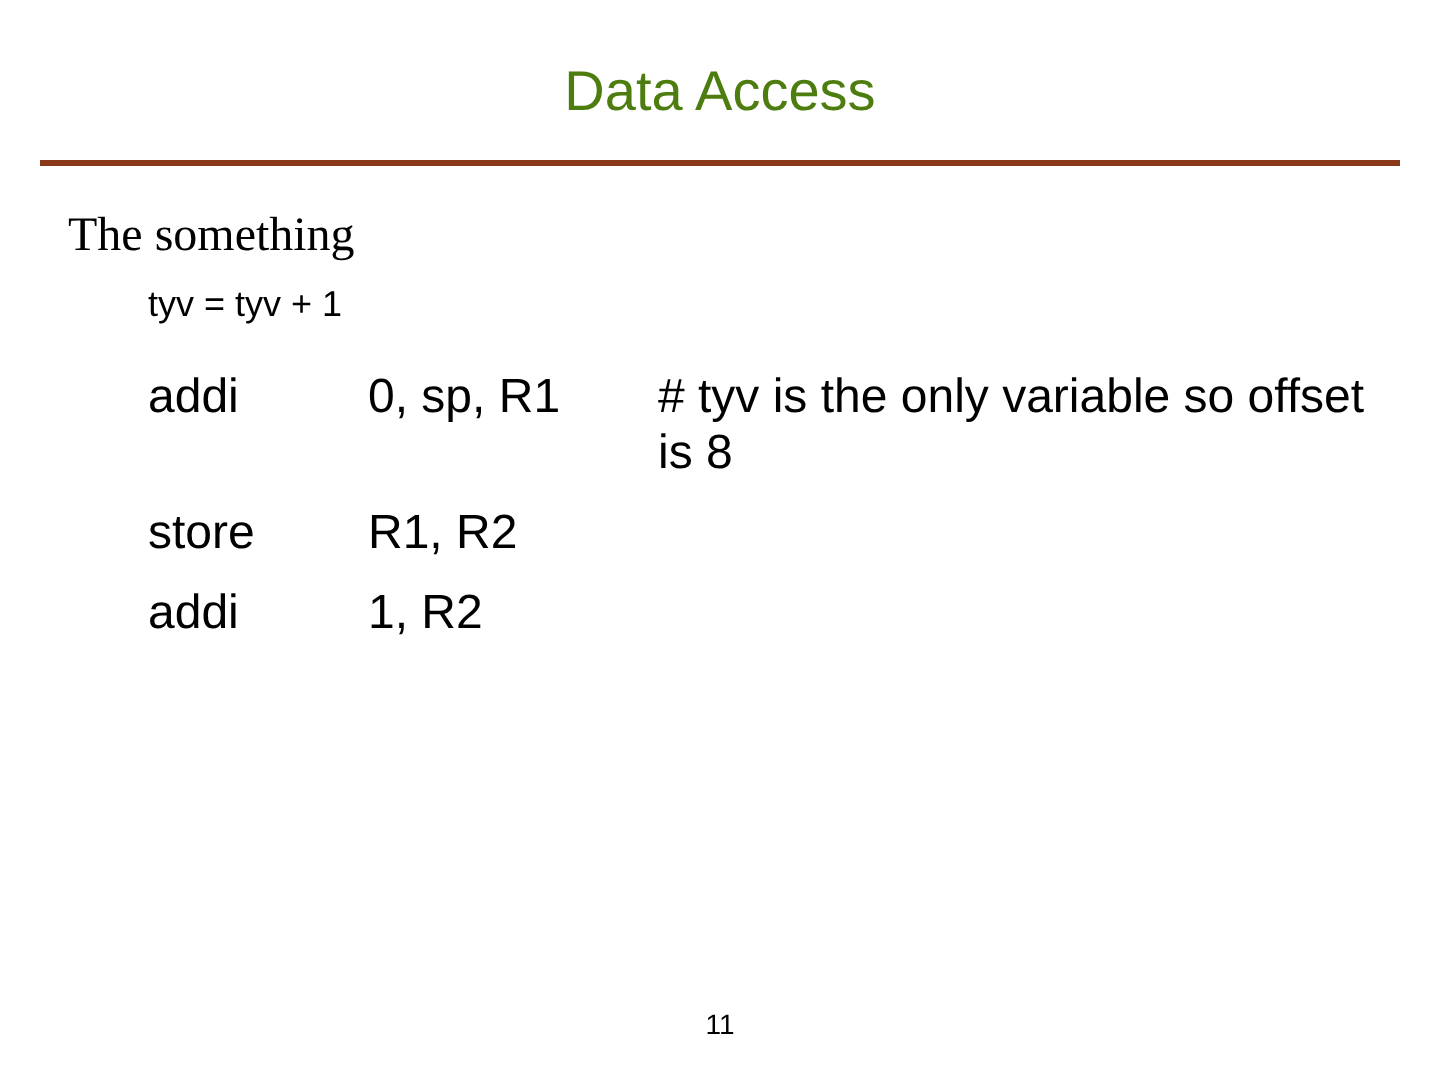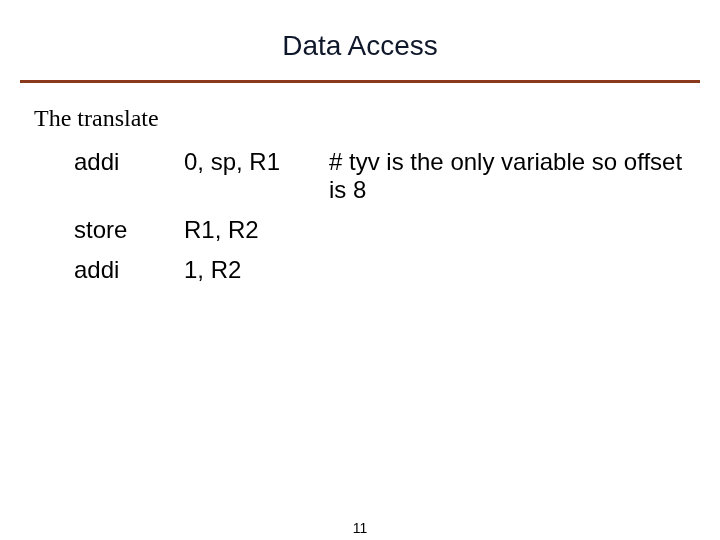--- a/index.html
+++ b/index.html
@@ -14,21 +14,21 @@
   }
   .slide {
     width: 720px;
     height: 540px;
     position: relative;
     box-sizing: border-box;
   }
   .title {
     font-family: Arial, Helvetica, sans-serif;
     font-size: 28px;
-    color: #0f172a; 
+    color: #4d7c0f; 
     text-align: center;
     padding-top: 30px;
     padding-bottom: 18px;
   }
   .rule {
     border: none;
     border-top: 3px solid #8a3a1a;
     margin: 0 20px 22px 20px;
   }
   .body {
@@ -52,40 +52,41 @@
   }
   .asm-table td {
     padding: 6px 0;
     vertical-align: top;
   }
   .col-op   { width: 110px; }
   .col-args { width: 145px; }
   .col-cmt  { }
   .page-num {
     position: absolute;
-    bottom: 4px;
+    bottom: 20px;
     left: 0;
     width: 100%;
     text-align: center;
     font-family: Arial, Helvetica, sans-serif;
     font-size: 14px;
   }
 </style>
 </head>
 <body>
 
 <div class="slide">
 
   <div class="title">Data Access</div>
   <hr class="rule">
 
   <div class="body">
 
-    <div class="serif-line">The translate</div>
+    <div class="serif-line">The something</div>
 
+    <div class="code-indent">tyv = tyv + 1</div>
 
 
     <table class="asm-table">
       <tbody>
           <tr>
         <td class="col-op">addi</td>
         <td class="col-args">0, sp, R1</td>
         <td class="col-cmt"># tyv is the only variable so offset is 8</td>
       </tr>
       <tr>

